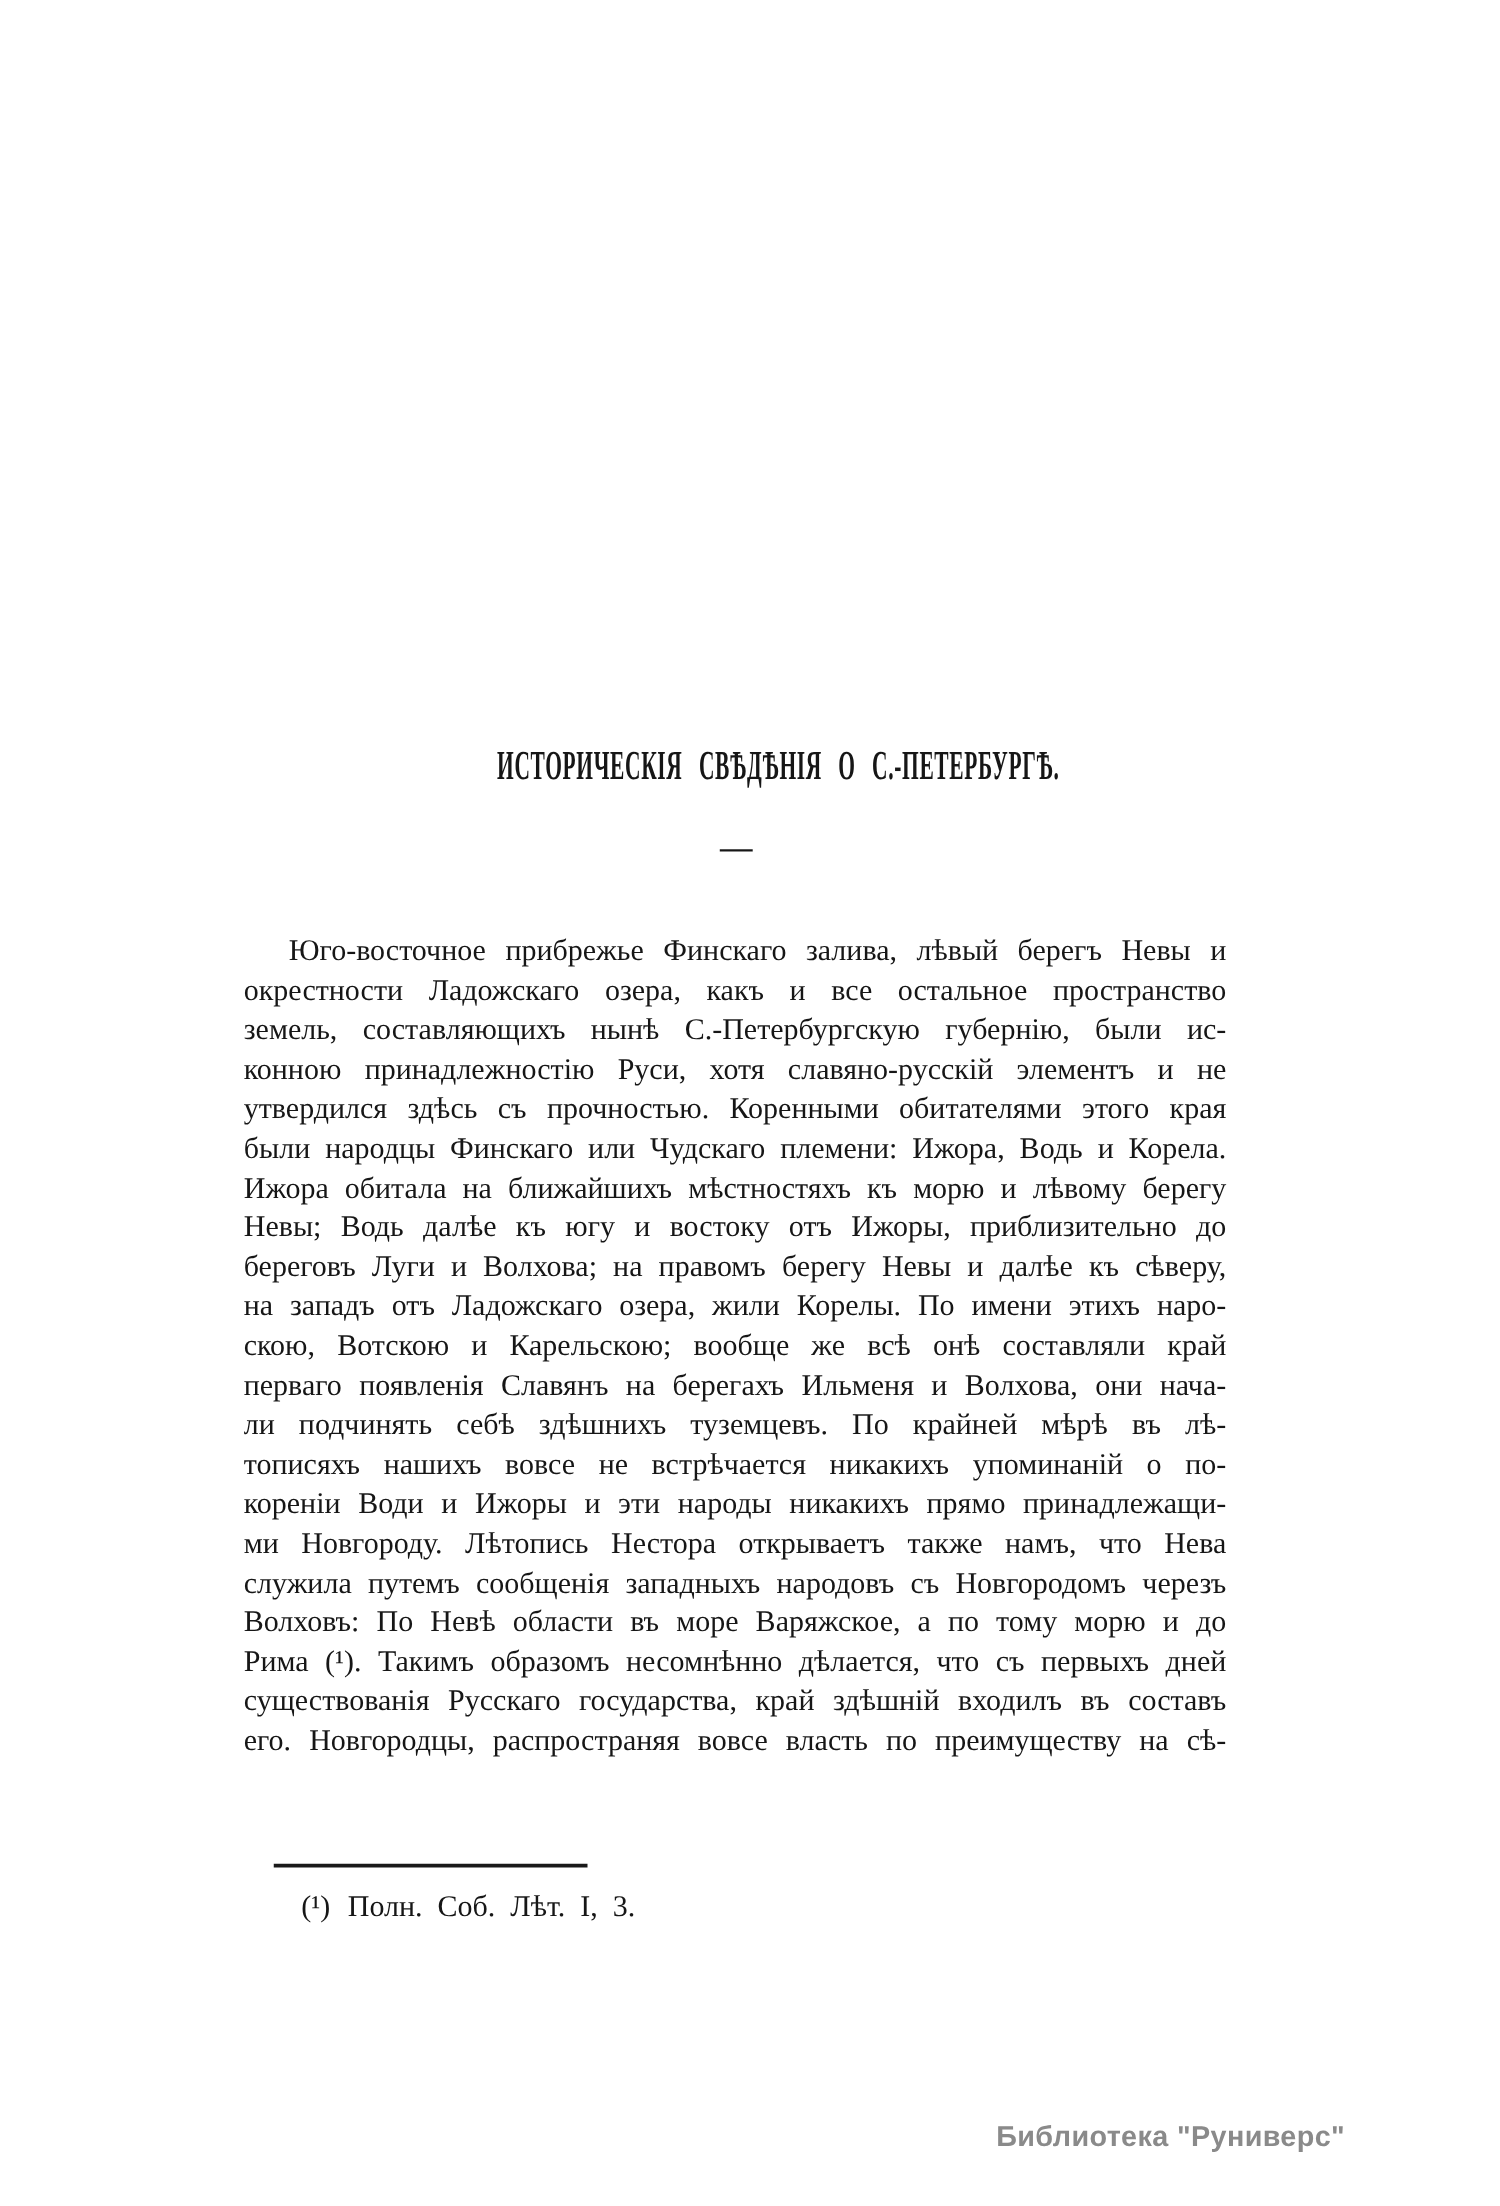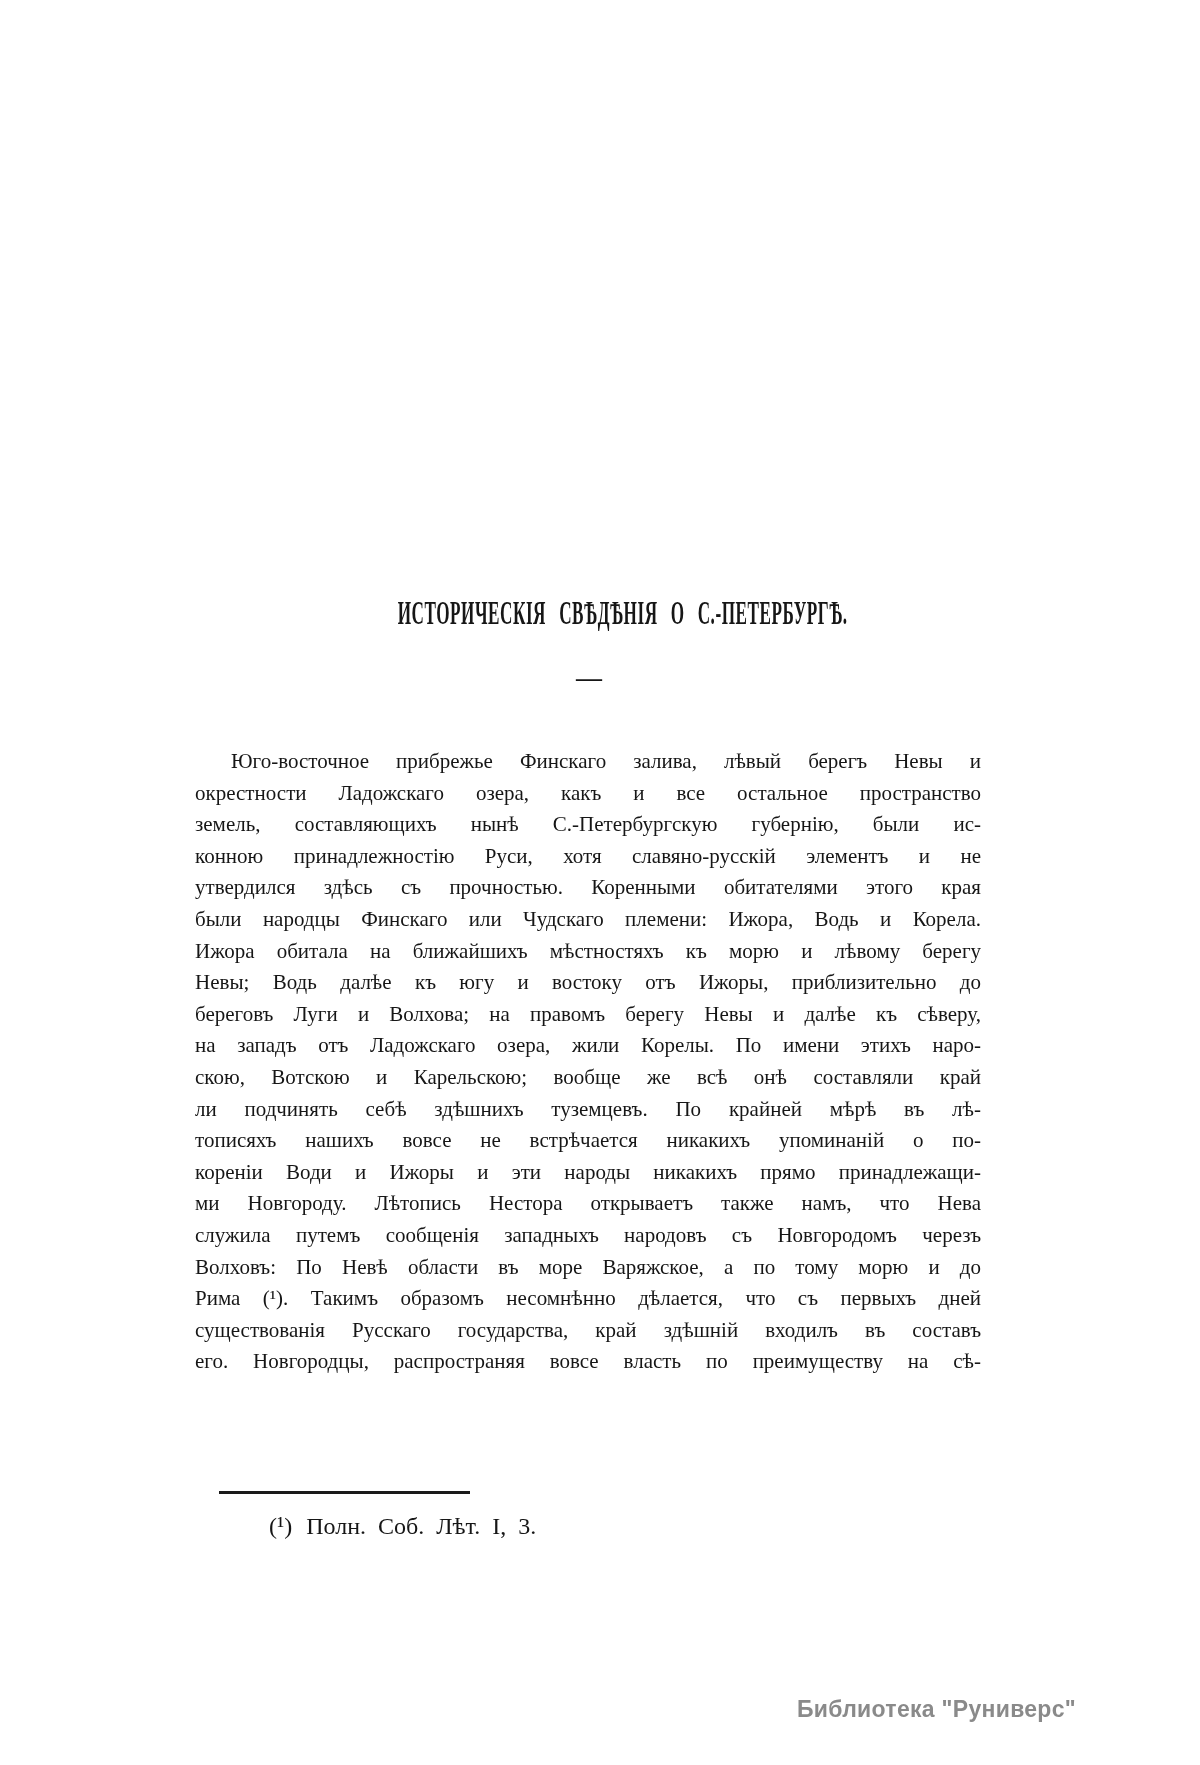--- a/index.html
+++ b/index.html
@@ -43,21 +43,21 @@
     font-weight: 700;
     letter-spacing: -2px;
   }
   .body-text {
     position: absolute;
     top: 746px;
     left: 195px;
     width: 786px;
   }
   .body-text .line {
-    font-size: 21px;
+    font-size: 24px;
     line-height: 31.6px;
     white-space: normal;
     text-align: justify;
     text-align-last: justify;
     -moz-text-align-last: justify;
   }
   .body-text .line.indent {
     text-indent: 36px;
   }
   .footnote-rule {
@@ -69,21 +69,20 @@
     background: #1a1a1a;
   }
   .footnote {
     position: absolute;
     top: 1511px;
     left: 241px;
     font-size: 24px;
     line-height: 30px;
     white-space: nowrap;
     word-spacing: 6px;
-    margin-left: 28px;
   }
   .footnote .marker {
     margin-right: 14px;
   }
   .watermark {
     position: absolute;
     top: 1696px;
     left: 797px;
     font-family: "Liberation Sans", "DejaVu Sans", sans-serif;
     font-size: 23px;
@@ -109,20 +108,21 @@
     <div class="line">окрестности Ладожскаго озера, какъ и все остальное пространство</div>
     <div class="line">земель, составляющихъ нынѣ С.-Петербургскую губернію, были ис-</div>
     <div class="line">конною принадлежностію Руси, хотя славяно-русскій элементъ и не</div>
     <div class="line">утвердился здѣсь съ прочностью. Коренными обитателями этого края</div>
     <div class="line">были народцы Финскаго или Чудскаго племени: Ижора, Водь и Корела.</div>
     <div class="line">Ижора обитала на ближайшихъ мѣстностяхъ къ морю и лѣвому берегу</div>
     <div class="line">Невы; Водь далѣе къ югу и востоку отъ Ижоры, приблизительно до</div>
     <div class="line">береговъ Луги и Волхова; на правомъ берегу Невы и далѣе къ сѣверу,</div>
     <div class="line">на западъ отъ Ладожскаго озера, жили Корелы. По имени этихъ наро-</div>
     <div class="line">скою, Вотскою и Карельскою; вообще же всѣ онѣ составляли край</div>
+    <div class="line">перваго появленія Славянъ на берегахъ Ильменя и Волхова, они нача-</div>
     <div class="line">ли подчинять себѣ здѣшнихъ туземцевъ. По крайней мѣрѣ въ лѣ-</div>
     <div class="line">тописяхъ нашихъ вовсе не встрѣчается никакихъ упоминаній о по-</div>
     <div class="line">кореніи Води и Ижоры и эти народы никакихъ прямо принадлежащи-</div>
     <div class="line">ми Новгороду. Лѣтопись Нестора открываетъ также намъ, что Нева</div>
     <div class="line">служила путемъ сообщенія западныхъ народовъ съ Новгородомъ черезъ</div>
     <div class="line">Волховъ: По Невѣ области въ море Варяжское, а по тому морю и до</div>
     <div class="line">Рима (¹). Такимъ образомъ несомнѣнно дѣлается, что съ первыхъ дней</div>
     <div class="line">существованія Русскаго государства, край здѣшній входилъ въ составъ</div>
     <div class="line">его. Новгородцы, распространяя вовсе власть по преимуществу на сѣ-</div>
   </div>

